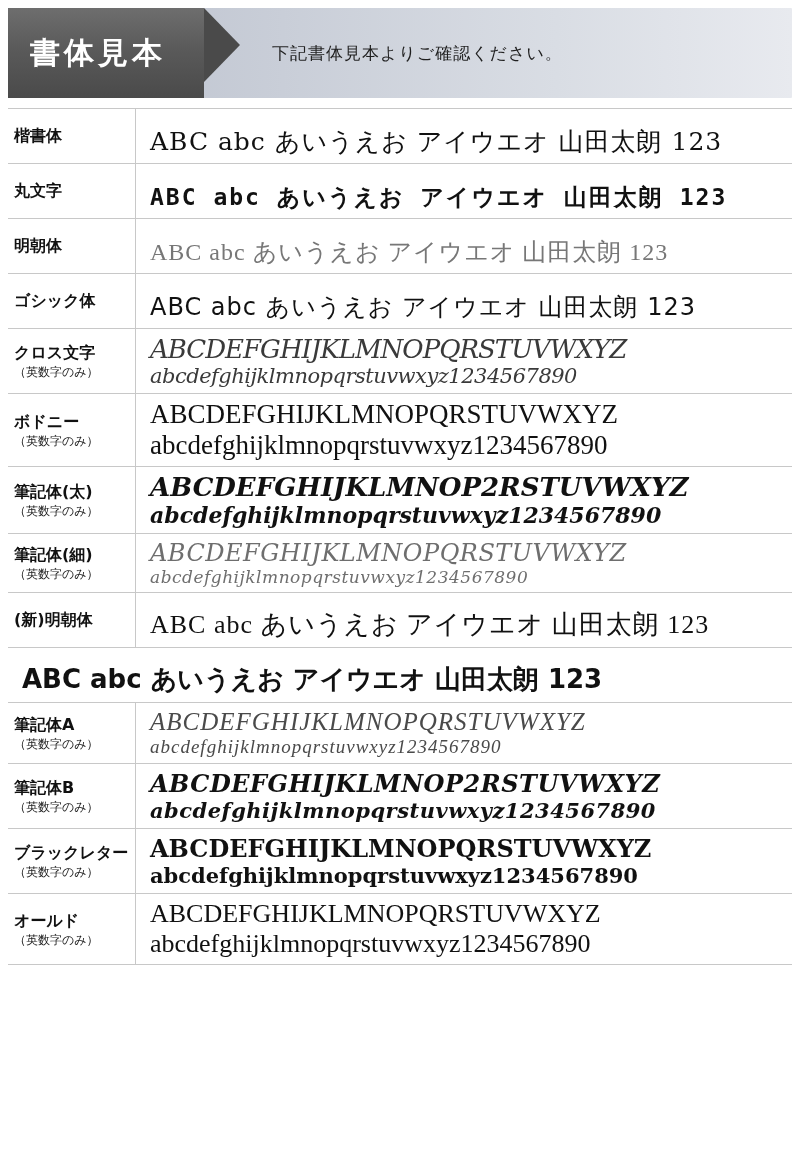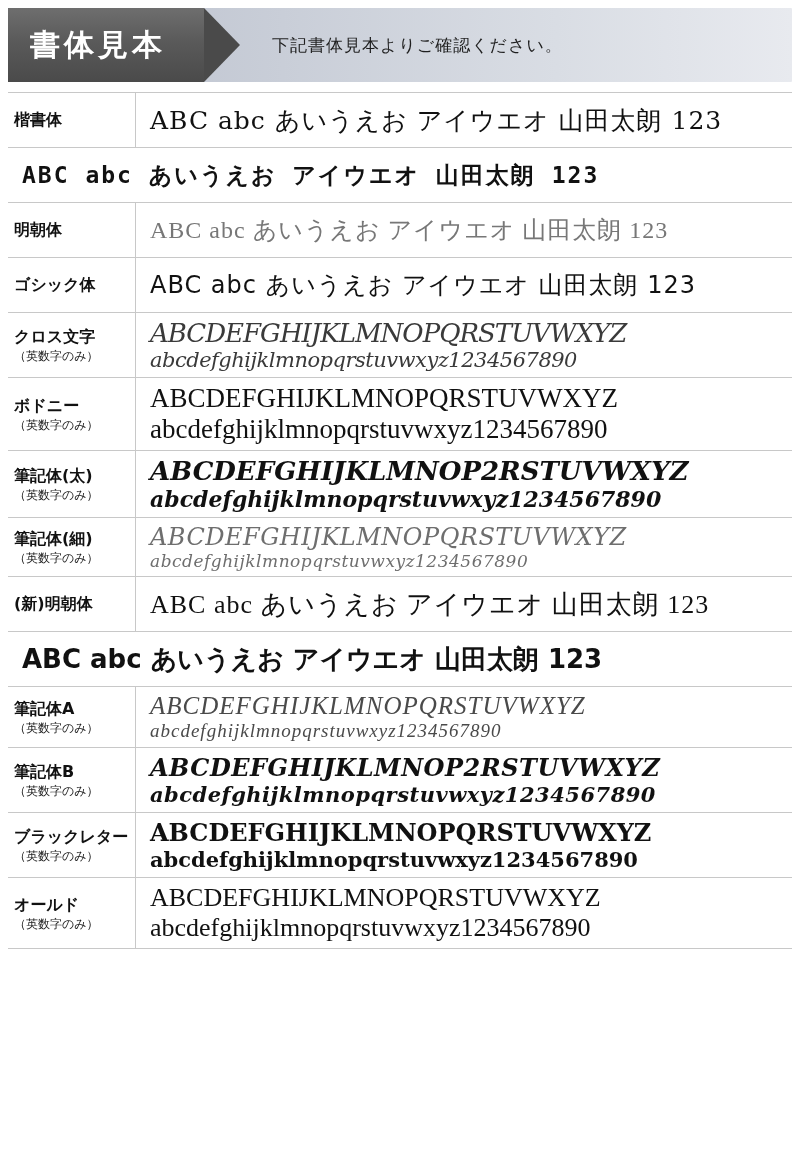--- a/index.html
+++ b/index.html
@@ -18,21 +18,21 @@
   .page {
     width: 800px;
     height: 1158px;
     position: relative;
     box-sizing: border-box;
   }
 
   
   .header {
     position: relative;
-    height: 74px;
+    height: 90px;
     margin: 8px 8px 0 8px;
     background: linear-gradient(to right, #b9bfcb 0%, #c9ced8 35%, #d9dde4 70%, #e8eaef 100%);
     display: flex;
     align-items: stretch;
     border-radius: 1px;
   }
   .header-tab {
     position: relative;
     width: 196px;
     background: linear-gradient(to bottom, #6e6e6e 0%, #5a5a5a 45%, #4a4a4a 100%);
@@ -104,21 +104,21 @@
     letter-spacing: 0px;
     font-family: "DejaVu Sans", "Liberation Sans", sans-serif;
     line-height: 1.2;
   }
   .row-sample {
     flex: 1;
     box-sizing: border-box;
     padding: 5px 8px 5px 14px;
     display: flex;
     flex-direction: column;
-    justify-content: center;
+    justify-content: flex-end;
     overflow: hidden;
   }
   .sample-line {
     white-space: nowrap;
     color: #111111;
   }
 
   
   .s-kaisho   { font-family: "DejaVu Serif", serif; font-size: 25px; letter-spacing: 1px; }
   .s-maru     { font-family: "DejaVu Sans Mono", monospace; font-size: 23px; letter-spacing: 2px; font-weight: bold; }
@@ -169,20 +169,23 @@
   <div class="table" id="table-body">
       <div class="row">
         <div class="row-label">
           <div class="label-main">楷書体</div>
         </div>
         <div class="row-sample">
           <div class="sample-line s-kaisho">ABC abc あいうえお アイウエオ 山田太朗 123</div>
         </div>
       </div>
       <div class="row">
+        <div class="row-label">
+          <div class="label-main">丸文字</div>
+        </div>
         <div class="row-sample">
           <div class="sample-line s-maru">ABC abc あいうえお アイウエオ 山田太朗 123</div>
         </div>
       </div>
       <div class="row">
         <div class="row-label">
           <div class="label-main">明朝体</div>
         </div>
         <div class="row-sample">
           <div class="sample-line s-mincho">ABC abc あいうえお アイウエオ 山田太朗 123</div>

